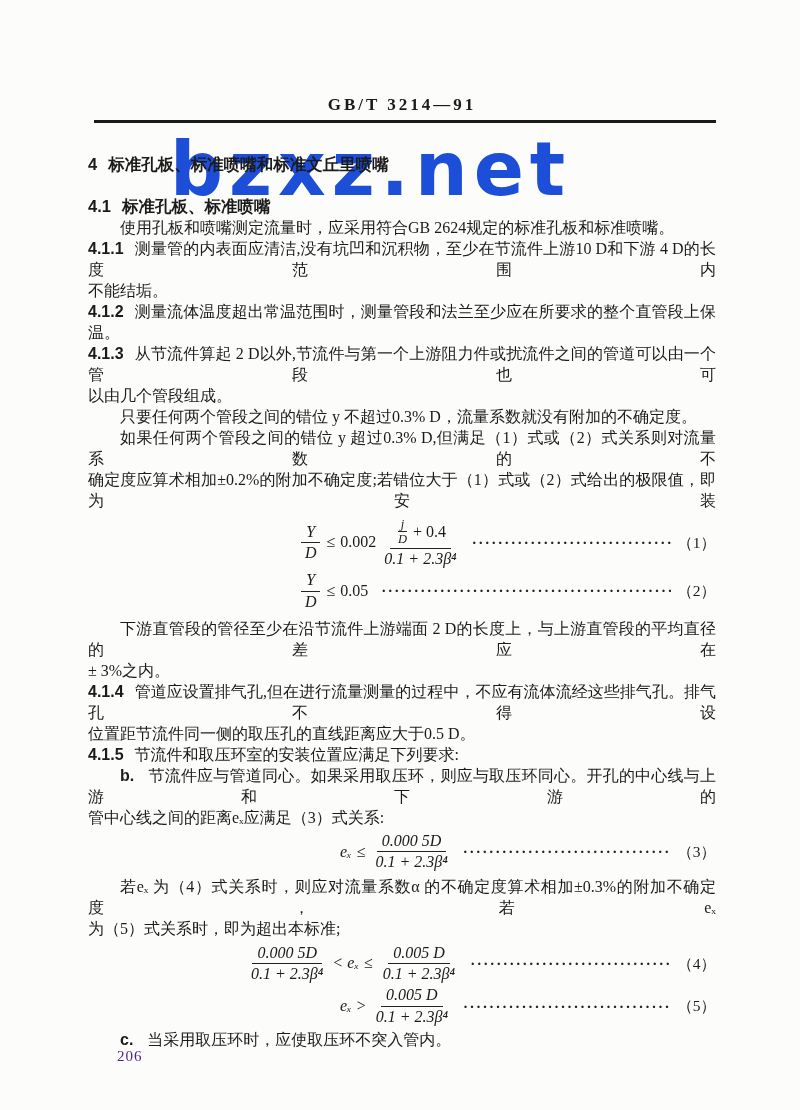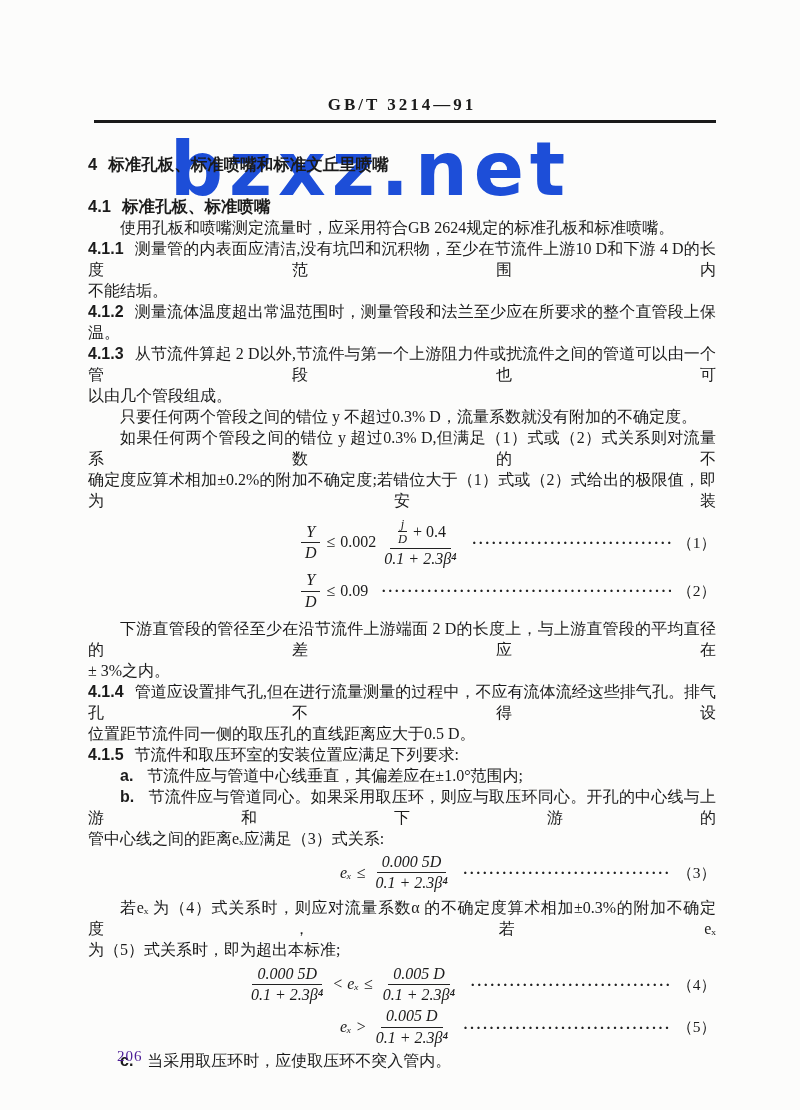--- a/index.html
+++ b/index.html
@@ -175,34 +175,33 @@
       <span class="flabel">（1）</span>
     </div>
 
     <div class="formula f2 pad-f2">
       <span class="math">
         <span class="frac">
             <span class="fn">Y</span>
             <span class="fd">D</span>
           </span>
         <span class="rel">≤</span>
-        <span class="coeff">0.09</span>
+        <span class="coeff">0.05</span>
       </span>
       <span class="dots">················································································································</span>
       <span class="flabel">（2）</span>
     </div>
 
     <div class="line indent fill"><span>下游直管段的管径至少在沿节流件上游端面 2 D的长度上，与上游直管段的平均直径的差应在</span></div>
     <div class="line"><span>± 3%之内。</span></div>
 
     <div class="line fill"><span class="num">4.1.4</span><span>管道应设置排气孔,但在进行流量测量的过程中，不应有流体流经这些排气孔。排气孔不得设</span></div>
     <div class="line"><span>位置距节流件同一侧的取压孔的直线距离应大于0.5 D。</span></div>
 
     <div class="line"><span class="num">4.1.5</span><span>节流件和取压环室的安装位置应满足下列要求:</span></div>
-    <div class="line indent"><span class="sublabel">a.</span><span>节流件应与管道中心线垂直，其偏差应在±1.0°范围内;</span></div>
     <div class="line indent fill"><span class="sublabel">b.</span><span>节流件应与管道同心。如果采用取压环，则应与取压环同心。开孔的中心线与上游和下游的</span></div>
     <div class="line"><span>管中心线之间的距离eₓ应满足（3）式关系:</span></div>
 
     <div class="formula f3 pad-f3">
       <span class="math">
         <span>eₓ</span>
         <span class="rel">≤</span>
         <span class="frac">
             <span class="fn">0.000 5D</span>
             <span class="fd">0.1 + 2.3β⁴</span>

